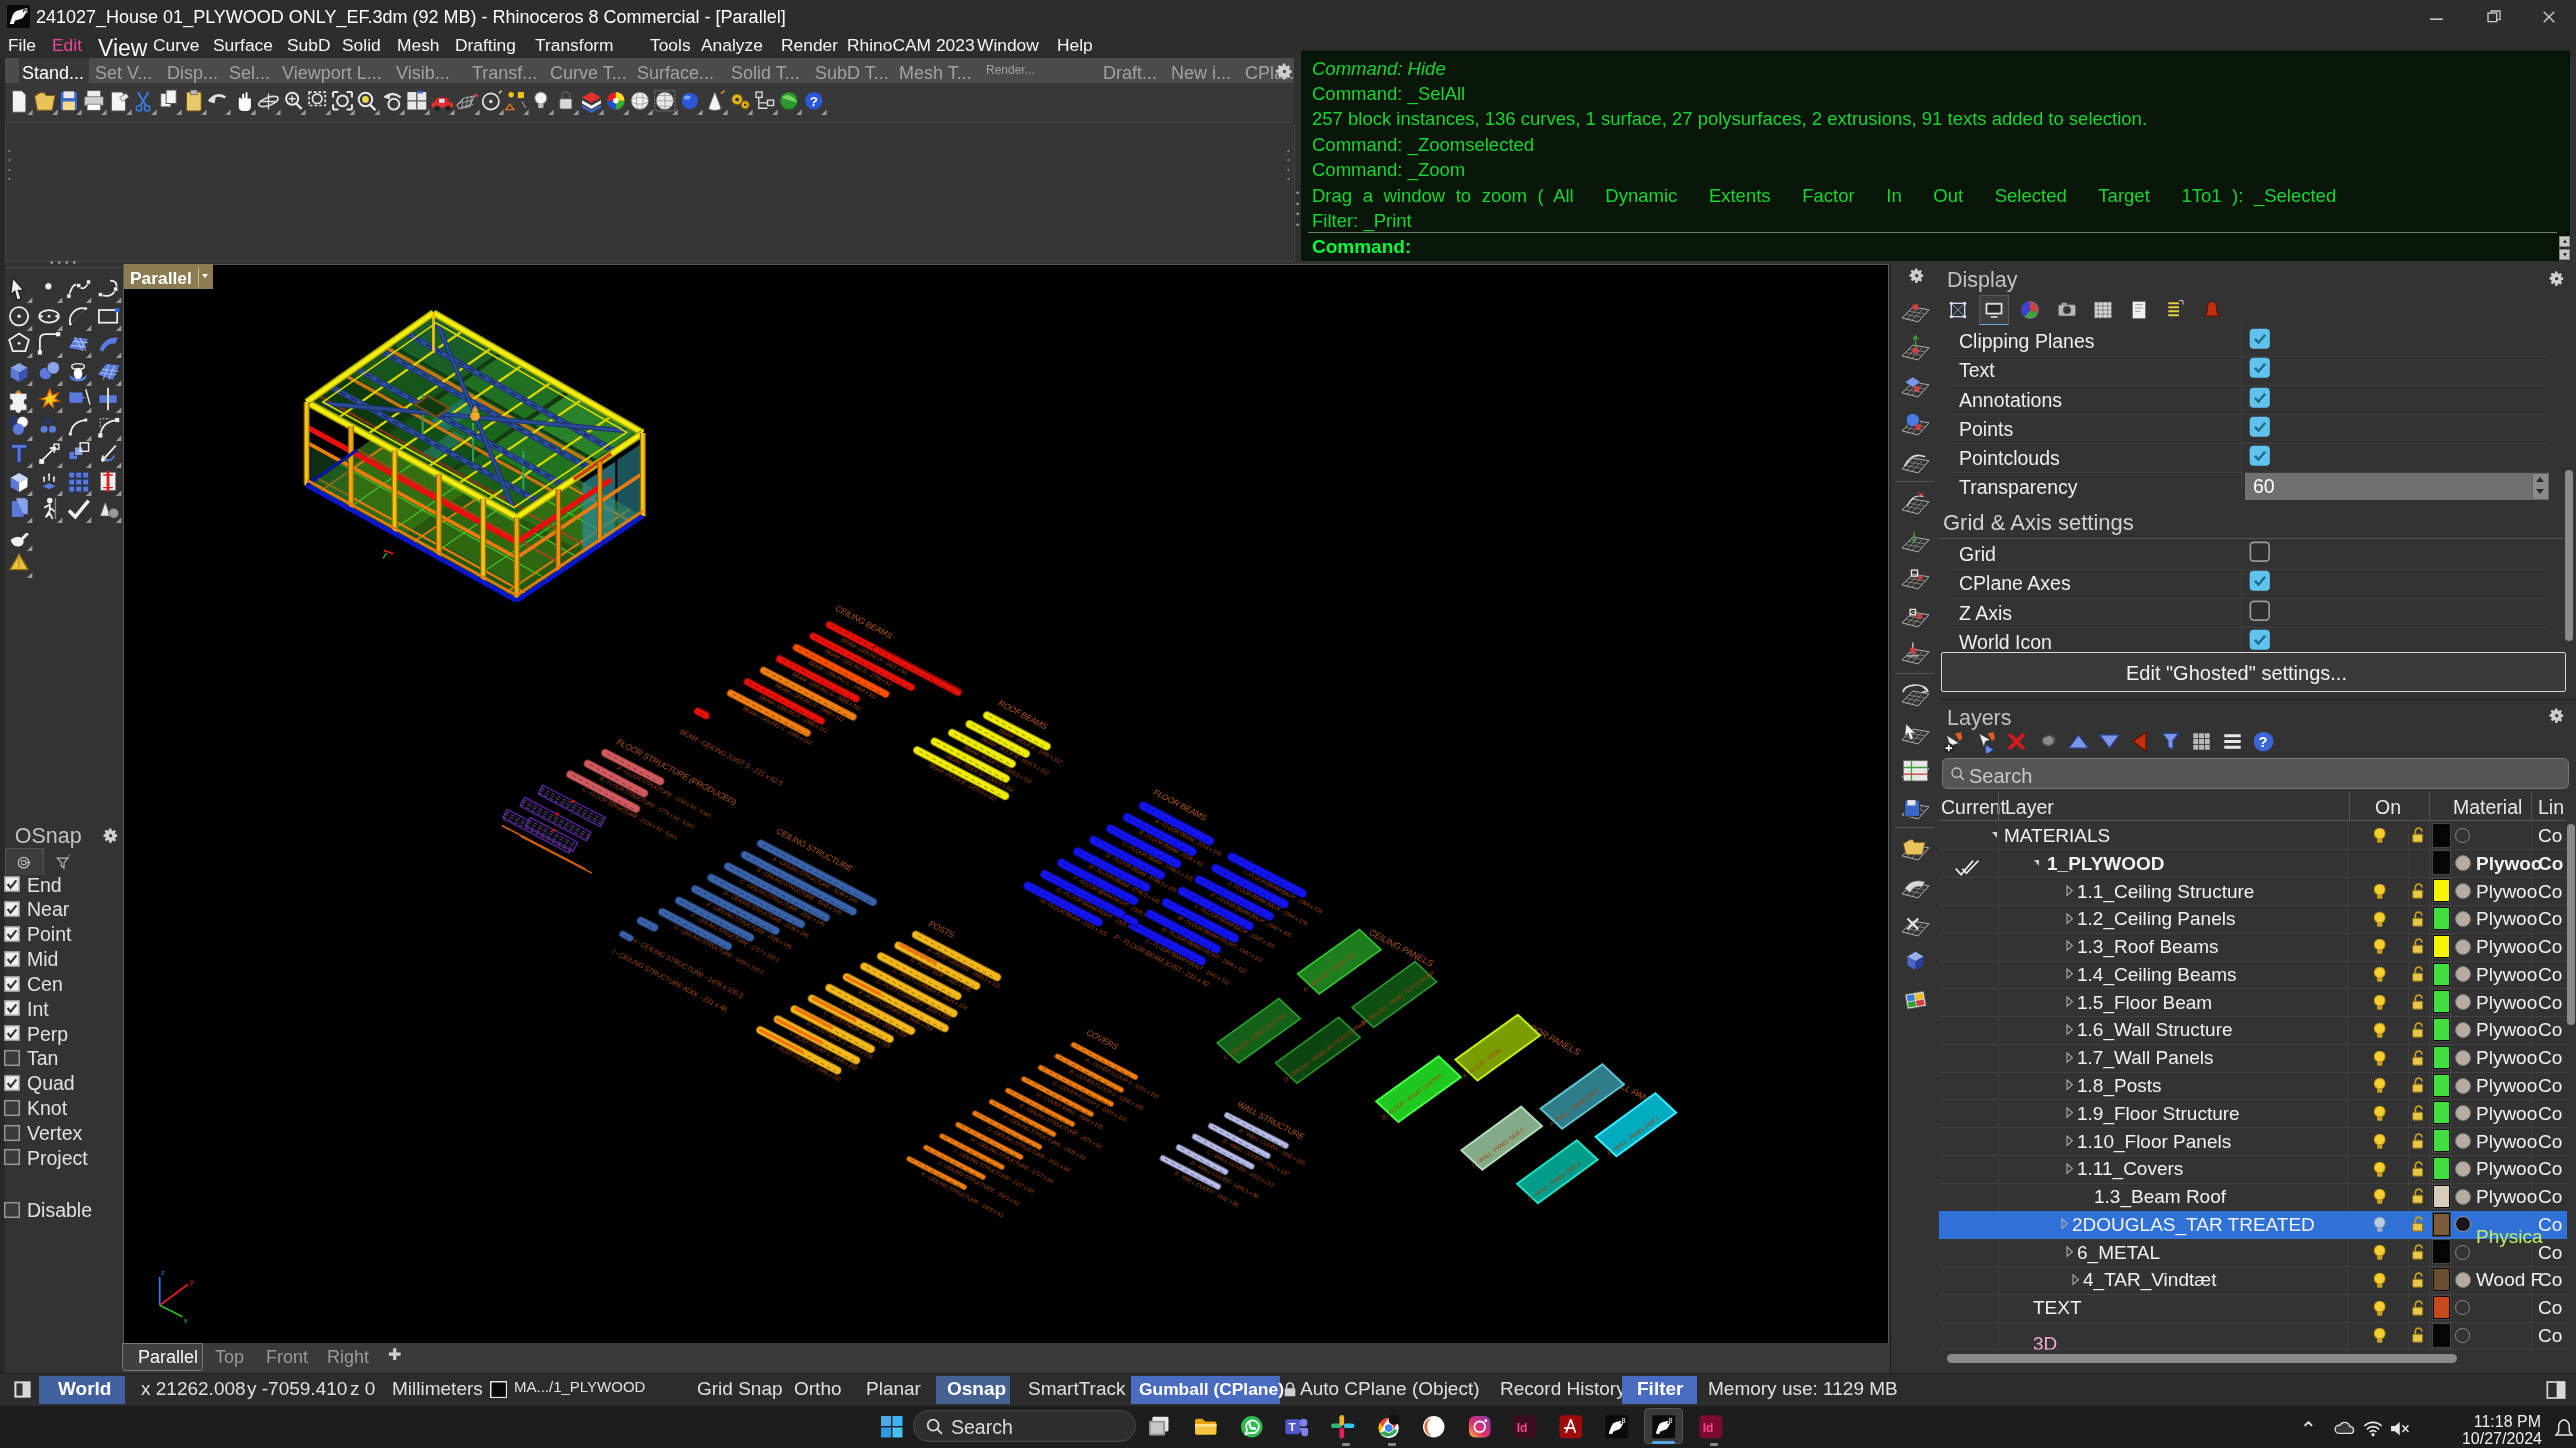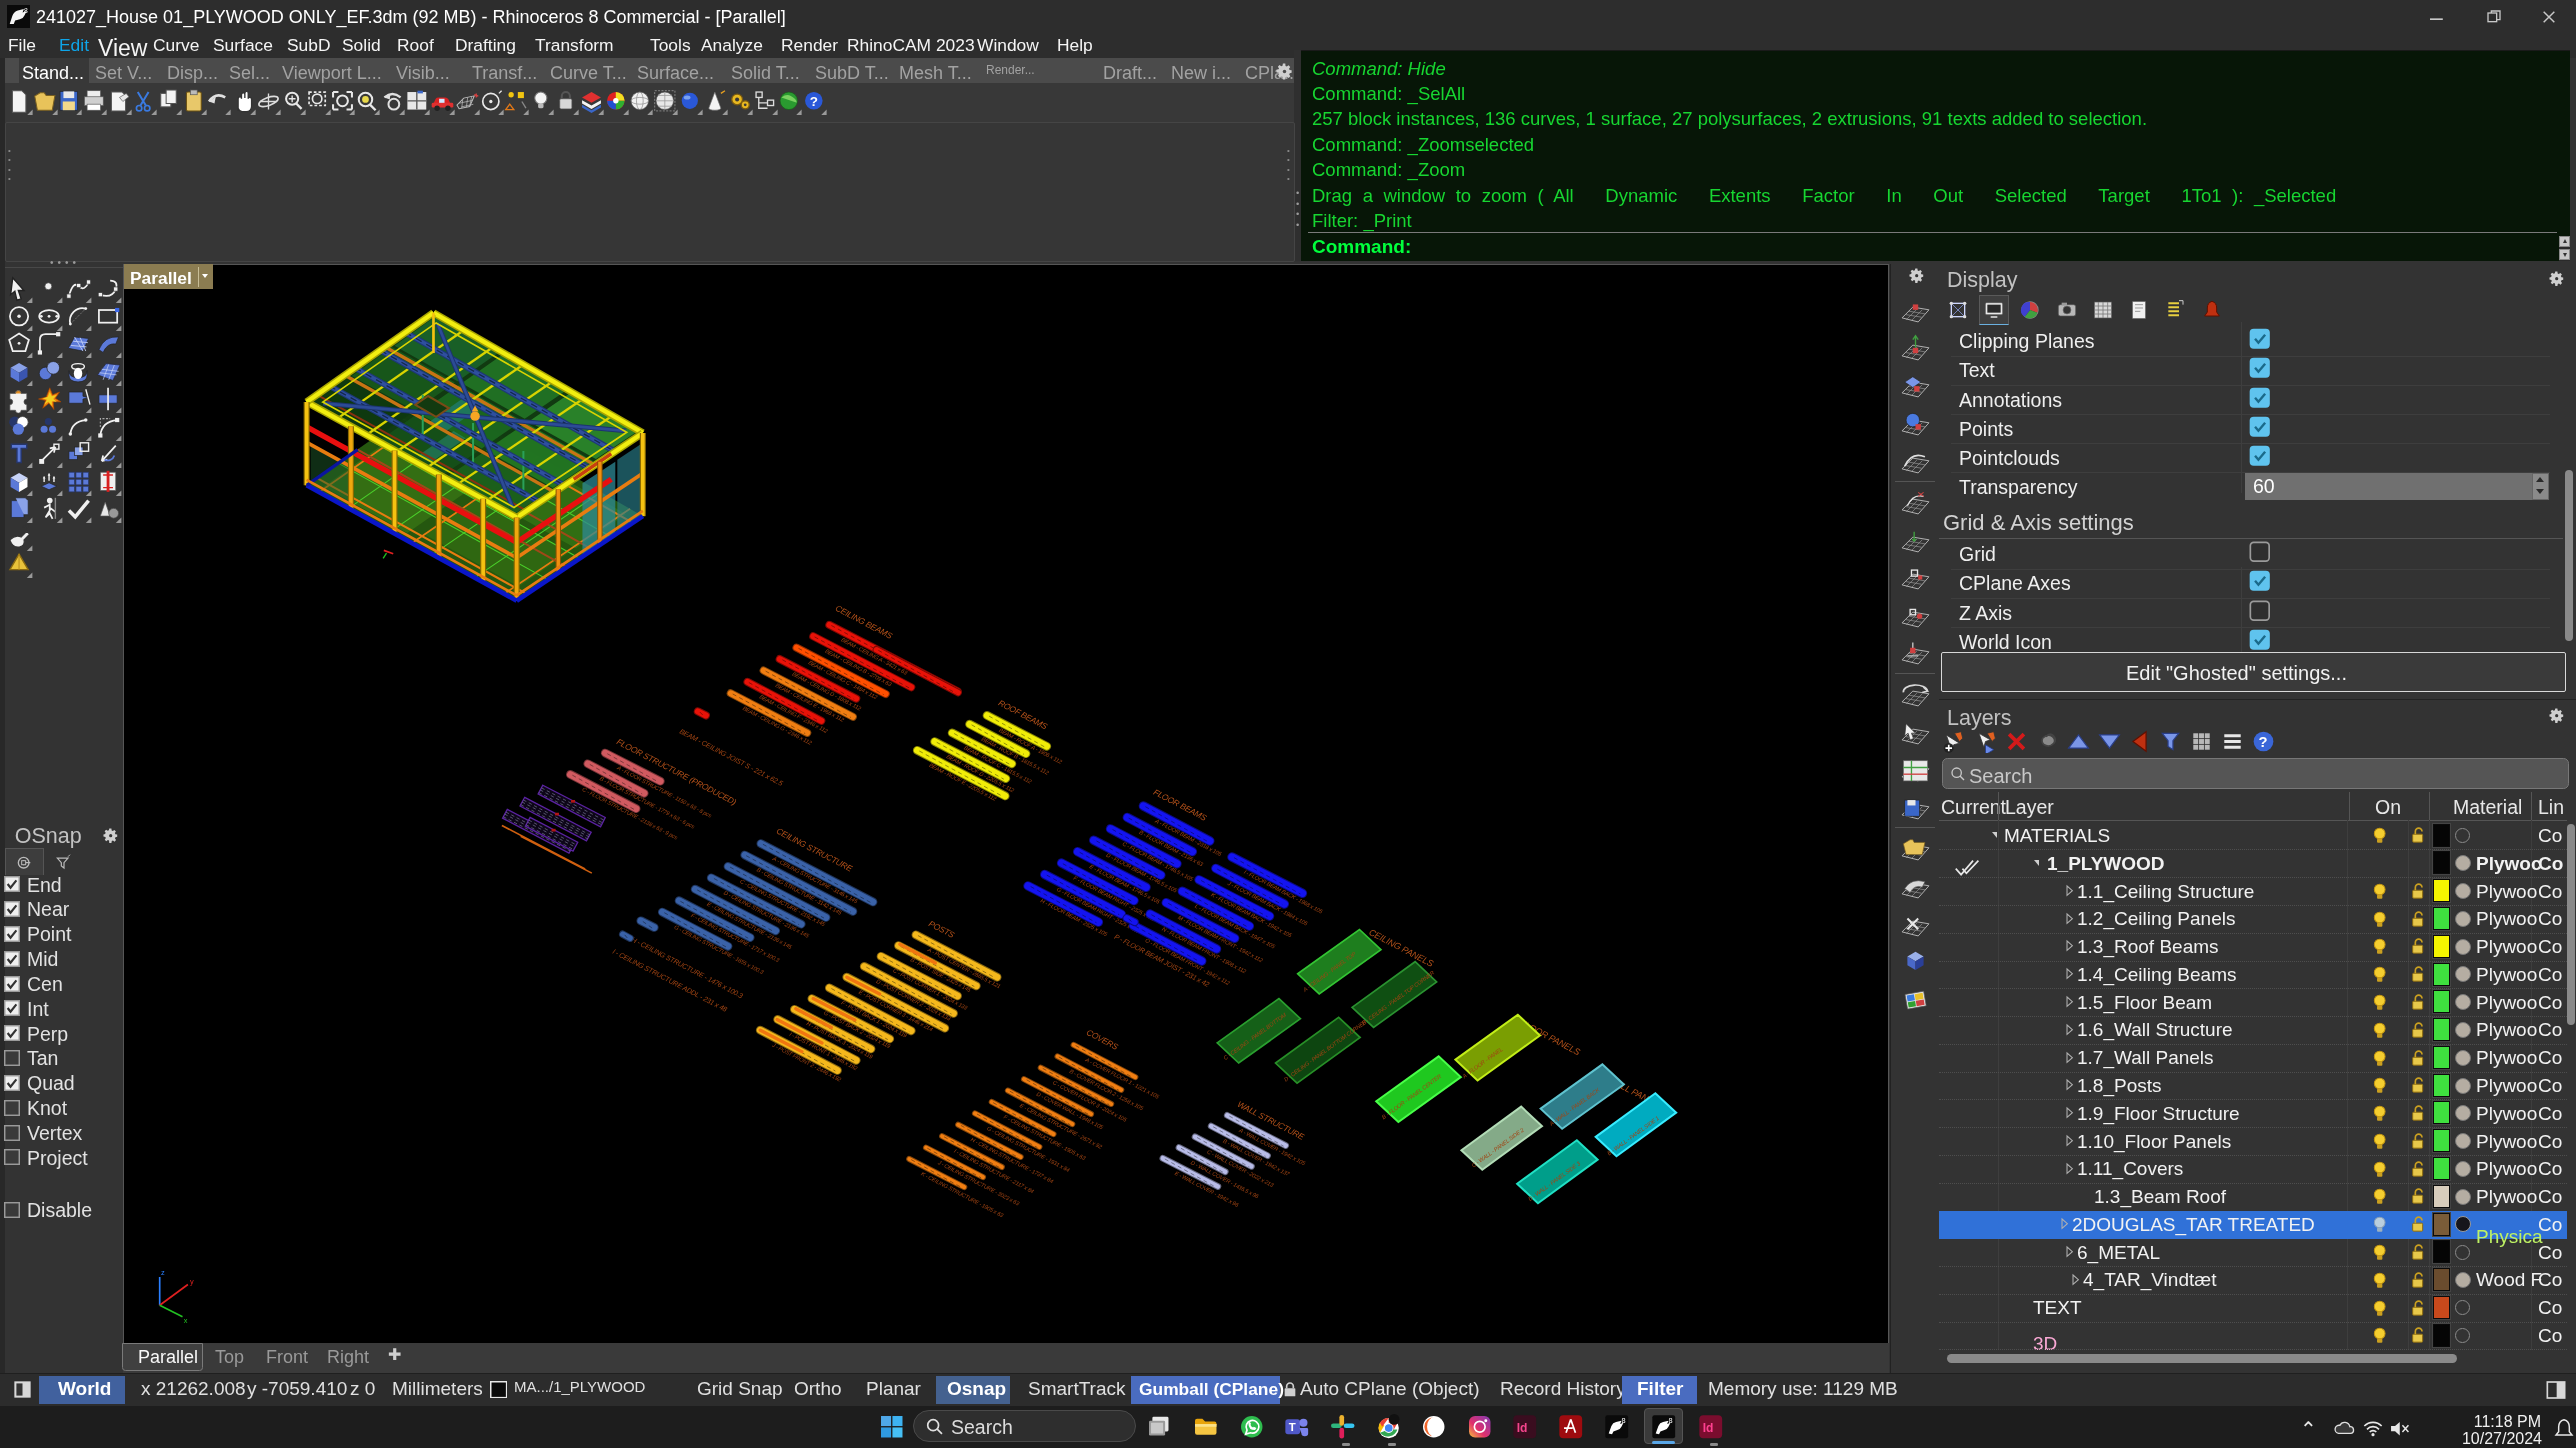--- a/index.html
+++ b/index.html
@@ -15,27 +15,27 @@
 <div class="t" style="left:2430px;top:4px;font-size:23px;color:#c8c8c8;font-weight:400;">–</div>
 <svg class="abs" style="left:2486px;top:8.7px" width="16" height="16" viewBox="0 0 24 24">
     <rect x="3" y="6" width="13" height="13" fill="none" stroke="#c8c8c8" stroke-width="2"></rect>
     <path d="M8 6 V3 H21 V16 H16" fill="none" stroke="#c8c8c8" stroke-width="2"></path>
   </svg>
 <svg class="abs" style="left:2541px;top:8.7px" width="16" height="16" viewBox="0 0 24 24">
     <path d="M4 4 L20 20 M20 4 L4 20" stroke="#c8c8c8" stroke-width="2.2"></path>
   </svg>
 <div class="abs " style="left:0px;top:34px;width:2576px;height:24px;background:#2d2d2d"></div>
 <div class="t" style="left:8px;top:35px;font-size:17.4px;color:#f5f5f5;font-weight:400;">File</div>
-<div class="t" style="left:59px;top:35px;font-size:17.4px;color:#0ea5e9;font-weight:400;">Edit</div>
+<div class="t" style="left:52px;top:35px;font-size:17.4px;color:#ec4899;font-weight:400;">Edit</div>
 <div class="t" style="left:98px;top:35px;font-size:23px;color:#f5f5f5;font-weight:400;">View</div>
 <div class="t" style="left:153px;top:35px;font-size:17.4px;color:#f5f5f5;font-weight:400;">Curve</div>
 <div class="t" style="left:213px;top:35px;font-size:17.4px;color:#f5f5f5;font-weight:400;">Surface</div>
 <div class="t" style="left:287px;top:35px;font-size:17.4px;color:#f5f5f5;font-weight:400;">SubD</div>
 <div class="t" style="left:342px;top:35px;font-size:17.4px;color:#f5f5f5;font-weight:400;">Solid</div>
-<div class="t" style="left:397px;top:35px;font-size:17.4px;color:#f5f5f5;font-weight:400;">Roof</div>
+<div class="t" style="left:397px;top:35px;font-size:17.4px;color:#f5f5f5;font-weight:400;">Mesh</div>
 <div class="t" style="left:455px;top:35px;font-size:17.4px;color:#f5f5f5;font-weight:400;">Drafting</div>
 <div class="t" style="left:535px;top:35px;font-size:17.4px;color:#f5f5f5;font-weight:400;">Transform</div>
 <div class="t" style="left:650px;top:35px;font-size:17.4px;color:#f5f5f5;font-weight:400;">Tools</div>
 <div class="t" style="left:701px;top:35px;font-size:17.4px;color:#f5f5f5;font-weight:400;">Analyze</div>
 <div class="t" style="left:781px;top:35px;font-size:17.4px;color:#f5f5f5;font-weight:400;">Render</div>
 <div class="t" style="left:847px;top:35px;font-size:17.4px;color:#f5f5f5;font-weight:400;">RhinoCAM 2023</div>
 <div class="t" style="left:977px;top:35px;font-size:17.4px;color:#f5f5f5;font-weight:400;">Window</div>
 <div class="t" style="left:1057px;top:35px;font-size:17.4px;color:#f5f5f5;font-weight:400;">Help</div>
 <div class="abs " style="left:0px;top:58px;width:1302px;height:25.5px;background:#4b4b4b"></div>
 <div class="abs " style="left:19px;top:58px;width:70px;height:25.5px;background:#383838"></div>

